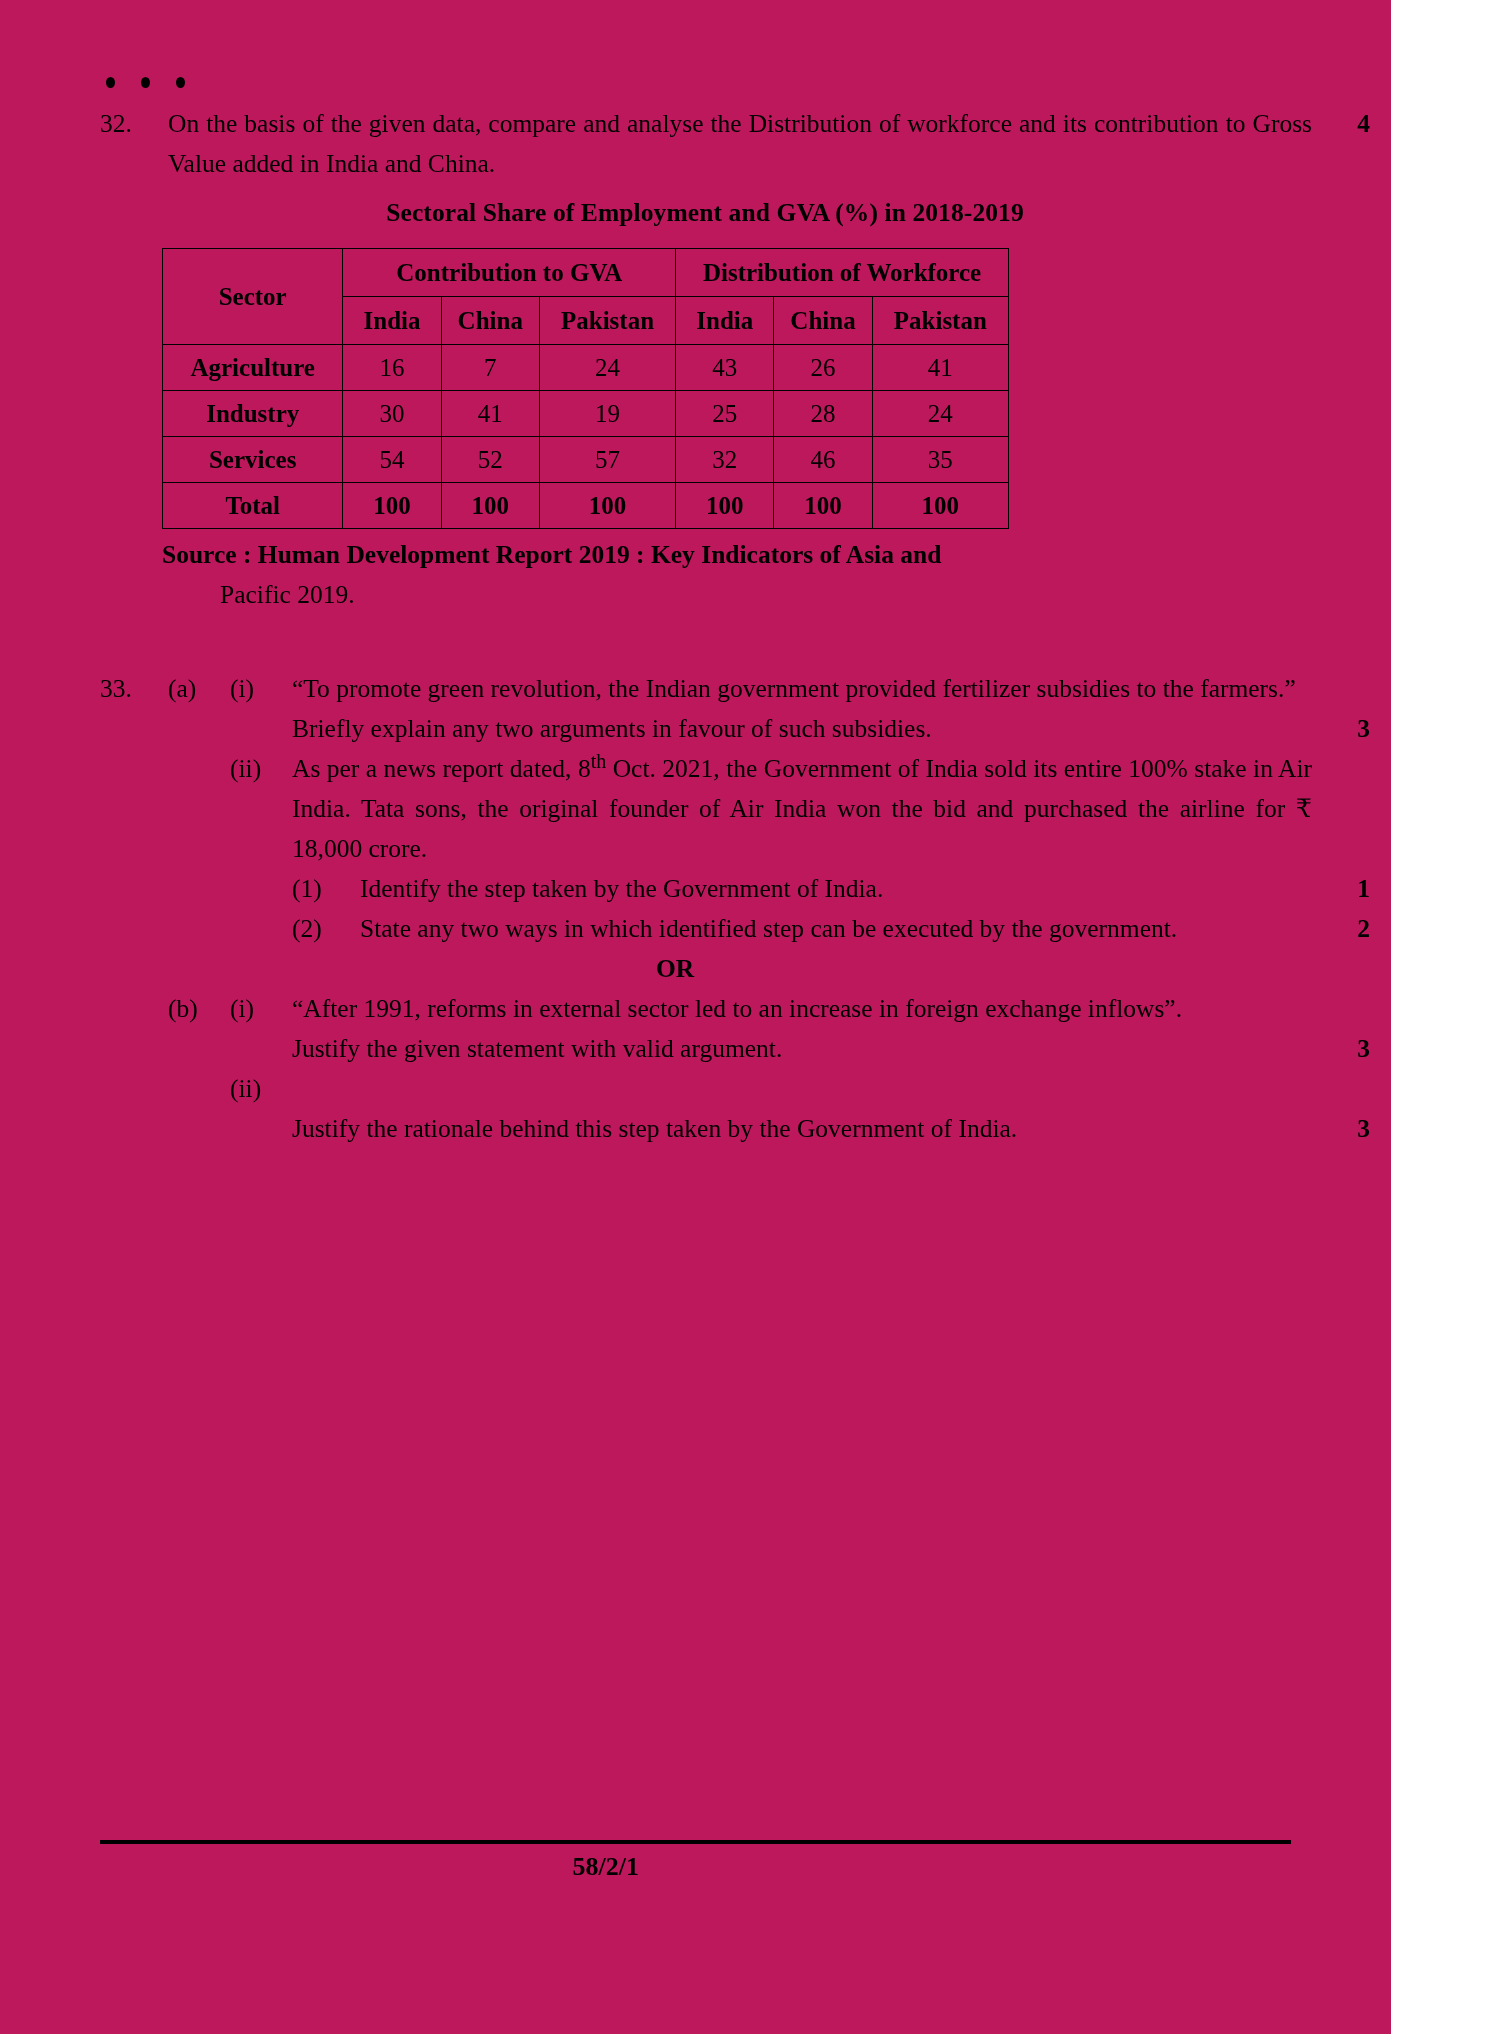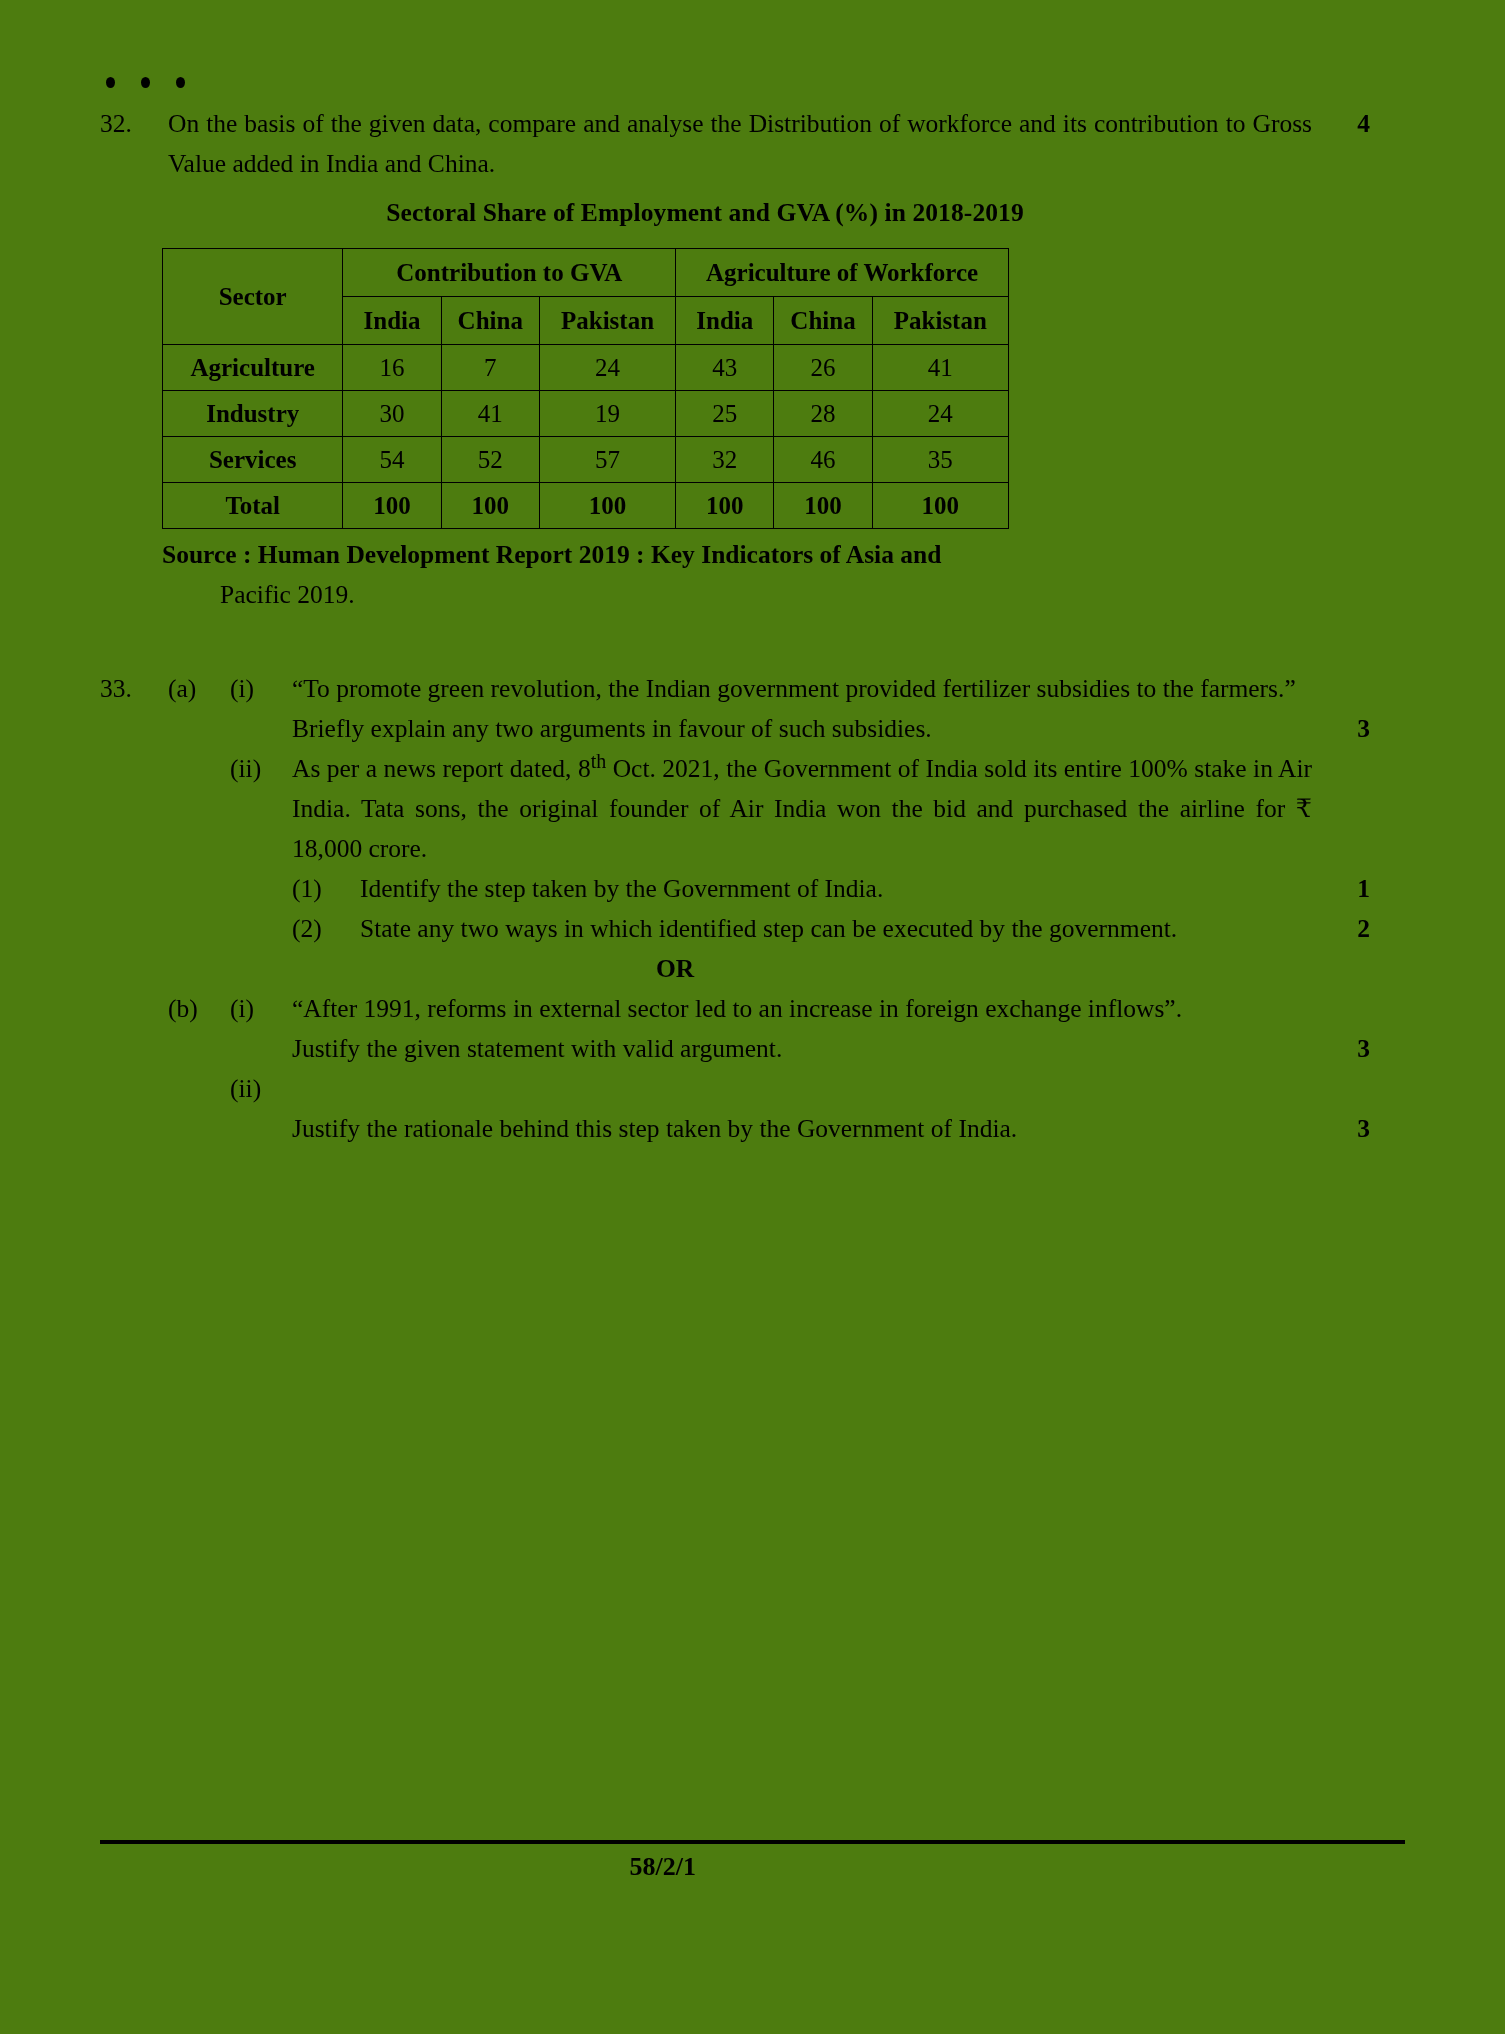--- a/index.html
+++ b/index.html
@@ -6,23 +6,23 @@
     margin: 0;
     padding: 0;
     background: #ffffff;
   }
   body {
     font-family: "Liberation Serif", "DejaVu Serif", serif;
     color: #000000;
   }
   .page {
     position: relative;
-    width: 1505px;
+    width: 1391px;
     height: 2034px;
-    background: #4d7c0f;
+    background: #be185d;
     box-sizing: border-box;
     padding: 0;
     overflow: hidden;
   }
   .content {
     position: absolute;
     left: 100px;
     top: 70px;
     width: 1270px;
   }
@@ -250,21 +250,21 @@
             <col class="col-n">
             <col class="col-pak">
           <col class="col-n">
             <col class="col-n">
             <col class="col-pak">
         </colgroup>
         <thead>
           <tr class="rowh">
             <th rowspan="2">Sector</th>
             <th colspan="3">Contribution to GVA</th>
-            <th colspan="3">Agriculture of Workforce</th>
+            <th colspan="3">Distribution of Workforce</th>
           </tr>
           <tr class="rowh">
             <th>India</th>
             <th>China</th>
             <th>Pakistan</th>
             <th>India</th>
             <th>China</th>
             <th>Pakistan</th>
           </tr>
         </thead>

